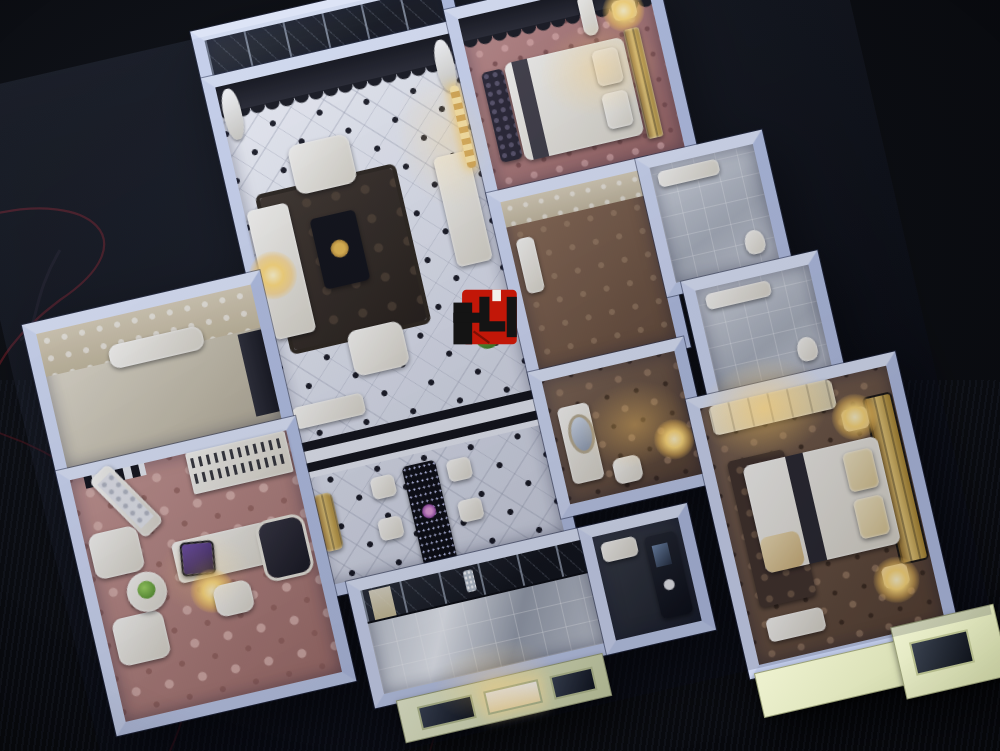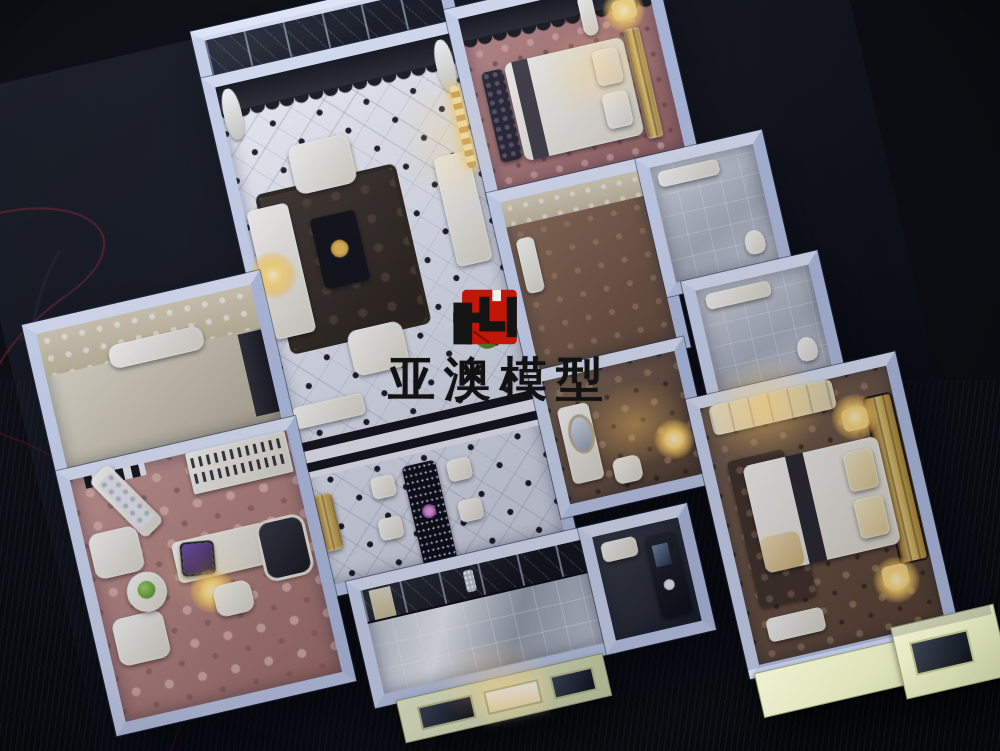--- a/index.html
+++ b/index.html
@@ -276,14 +276,13 @@
 <div class="abs watermark">
   <svg class="brand-logo" viewBox="0 0 100 100">
     <rect x="14" y="12" width="76" height="76" rx="6" fill="#c21708"></rect>
     <rect x="2" y="30" width="26" height="58" fill="#141414"></rect>
     <rect x="2" y="44" width="44" height="14" fill="#141414"></rect>
     <path d="M38,22 h14 v34 h22 v14 h-36 z" fill="#141414"></path>
     <rect x="76" y="22" width="14" height="56" fill="#141414"></rect>
     <rect x="56" y="12" width="12" height="16" fill="#f2f0ea"></rect>
     <line x1="30" y1="70" x2="52" y2="86" stroke="#7a1006" stroke-width="3"></line>
   </svg>
-  <div class="brand-text">亚澳模型</div>
 </div>
 
 </body></html>

